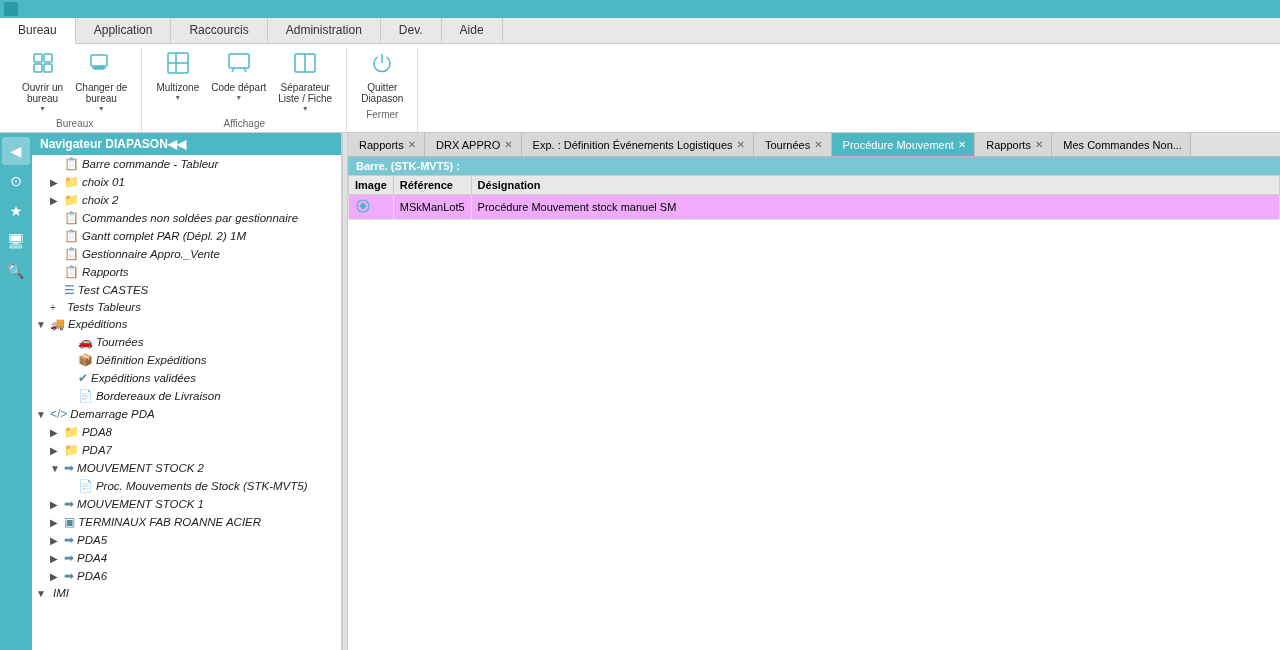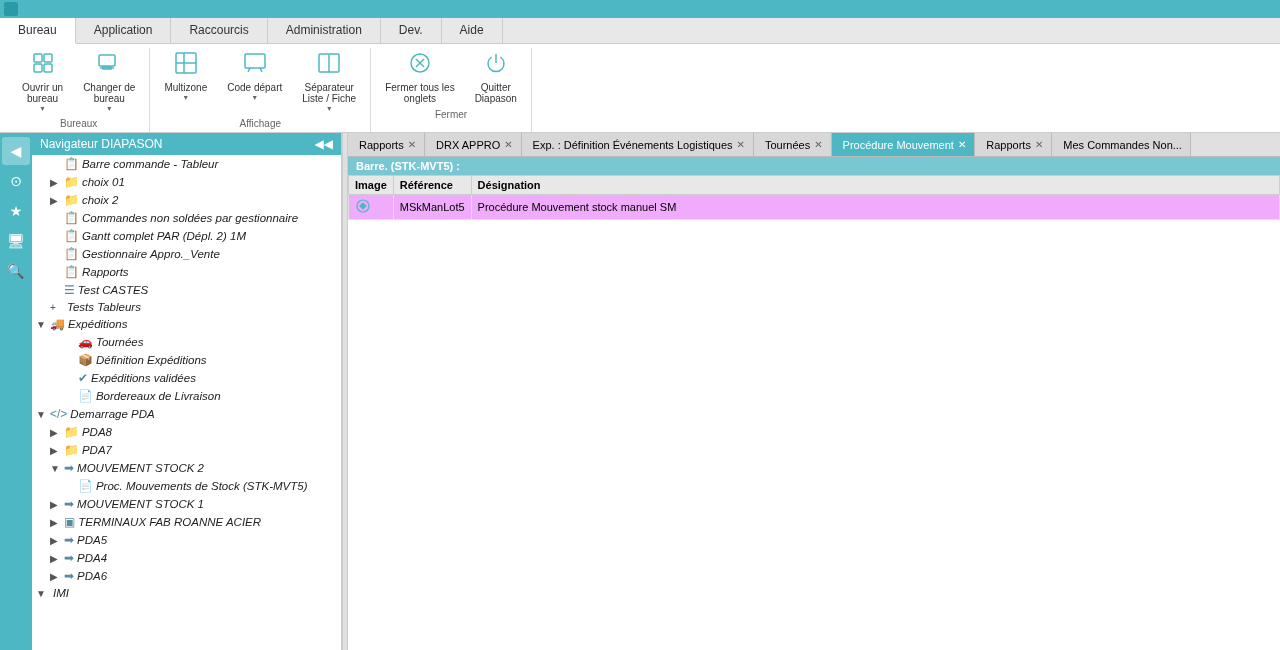--- a/index.html
+++ b/index.html
@@ -8,38 +8,38 @@
     .title-bar-icon { width: 14px; height: 14px; background: #2a9aa8; border-radius: 2px; margin-right: 4px; }
 
     
     .tab-bar { display: flex; background: #e8e8e8; border-bottom: 1px solid #ccc; }
     .tab { padding: 5px 18px; cursor: pointer; font-size: 12px; color: #333; border-right: 1px solid #ccc; }
     .tab.active { background: #fff; border-bottom: 2px solid #fff; margin-bottom: -1px; }
 
     
     .ribbon { background: #fff; padding: 4px 8px 0 8px; display: flex; gap: 0; border-bottom: 1px solid #ccc; }
     .ribbon-group { display: flex; flex-direction: column; align-items: center; padding: 0 8px; border-right: 1px solid #ddd; }
-    .ribbon-group-items { display: flex; gap: 8px; }
+    .ribbon-group-items { display: flex; gap: 0; }
     .ribbon-group-label { font-size: 10px; color: #666; margin-top: 2px; padding-bottom: 3px; }
     .ribbon-btn { display: flex; flex-direction: column; align-items: center; padding: 3px 6px; cursor: pointer; border-radius: 3px; min-width: 50px; }
     .ribbon-btn .icon { font-size: 22px; color: #4db8c4; }
     .ribbon-btn .label { font-size: 10px; color: #333; text-align: center; margin-top: 1px; white-space: nowrap; }
     .ribbon-btn .arrow { font-size: 8px; color: #666; }
 
     
     .main-layout { display: flex; height: calc(650px - 18px - 30px - 74px); }
 
     
     .sidebar-icons { width: 32px; background: #4db8c4; display: flex; flex-direction: column; align-items: center; padding-top: 4px; gap: 2px; }
     .sidebar-icon-btn { width: 28px; height: 28px; display: flex; align-items: center; justify-content: center; cursor: pointer; color: #fff; font-size: 14px; border-radius: 3px; }
     .sidebar-icon-btn.active { background: rgba(255,255,255,0.3); }
 
     
     .navigator { width: 310px; background: #fff; border-right: 1px solid #ccc; display: flex; flex-direction: column; overflow: hidden; }
-    .navigator-header { background: #4db8c4; color: #fff; padding: 4px 8px; font-size: 12px; font-weight: normal; display: flex; align-items: center; justify-content: space-between; }
+    .navigator-header { background: #4db8c4; color: #fff; padding: 4px 8px; font-size: 12px; font-weight: bold; display: flex; align-items: center; }
     .navigator-tree { flex: 1; overflow-y: auto; font-size: 11.5px; }
 
     .tree-item { display: flex; align-items: center; padding: 2px 0; cursor: pointer; white-space: nowrap; }
     .tree-indent-0 { padding-left: 4px; }
     .tree-indent-1 { padding-left: 18px; }
     .tree-indent-2 { padding-left: 32px; }
     .tree-toggle { width: 14px; color: #555; font-size: 10px; }
     .tree-icon { margin-right: 3px; color: #5a8a9f; font-size: 12px; }
     .tree-label { color: #222; font-style: italic; }
 
@@ -131,28 +131,20 @@
               <line x1="12" y1="3" x2="12" y2="21"></line>
             </svg></div>
           <div class="label">Séparateur<br>Liste / Fiche</div>
           <span class="arrow">▾</span>
         </div>
       </div>
       <div class="ribbon-group-label">Affichage</div>
     </div>
     <div class="ribbon-group">
       <div class="ribbon-group-items">
-        <div class="ribbon-btn">
-          <div class="icon"><svg width="24" height="24" viewBox="0 0 24 24" fill="none" stroke="#4db8c4" stroke-width="1.5">
-              <circle cx="12" cy="12" r="9"></circle>
-              <line x1="8" y1="8" x2="16" y2="16"></line>
-              <line x1="16" y1="8" x2="8" y2="16"></line>
-            </svg></div>
-          <div class="label">Fermer tous les<br>onglets</div>
-        </div>
         <div class="ribbon-btn">
           <div class="icon"><svg width="24" height="24" viewBox="0 0 24 24" fill="none" stroke="#4db8c4" stroke-width="1.5">
               <path d="M12 3 v9"></path>
               <path d="M7.5 6A8 8 0 1 0 16.5 6"></path>
             </svg></div>
           <div class="label">Quitter<br>Diapason</div>
         </div>
       </div>
       <div class="ribbon-group-label">Fermer</div>
     </div>

